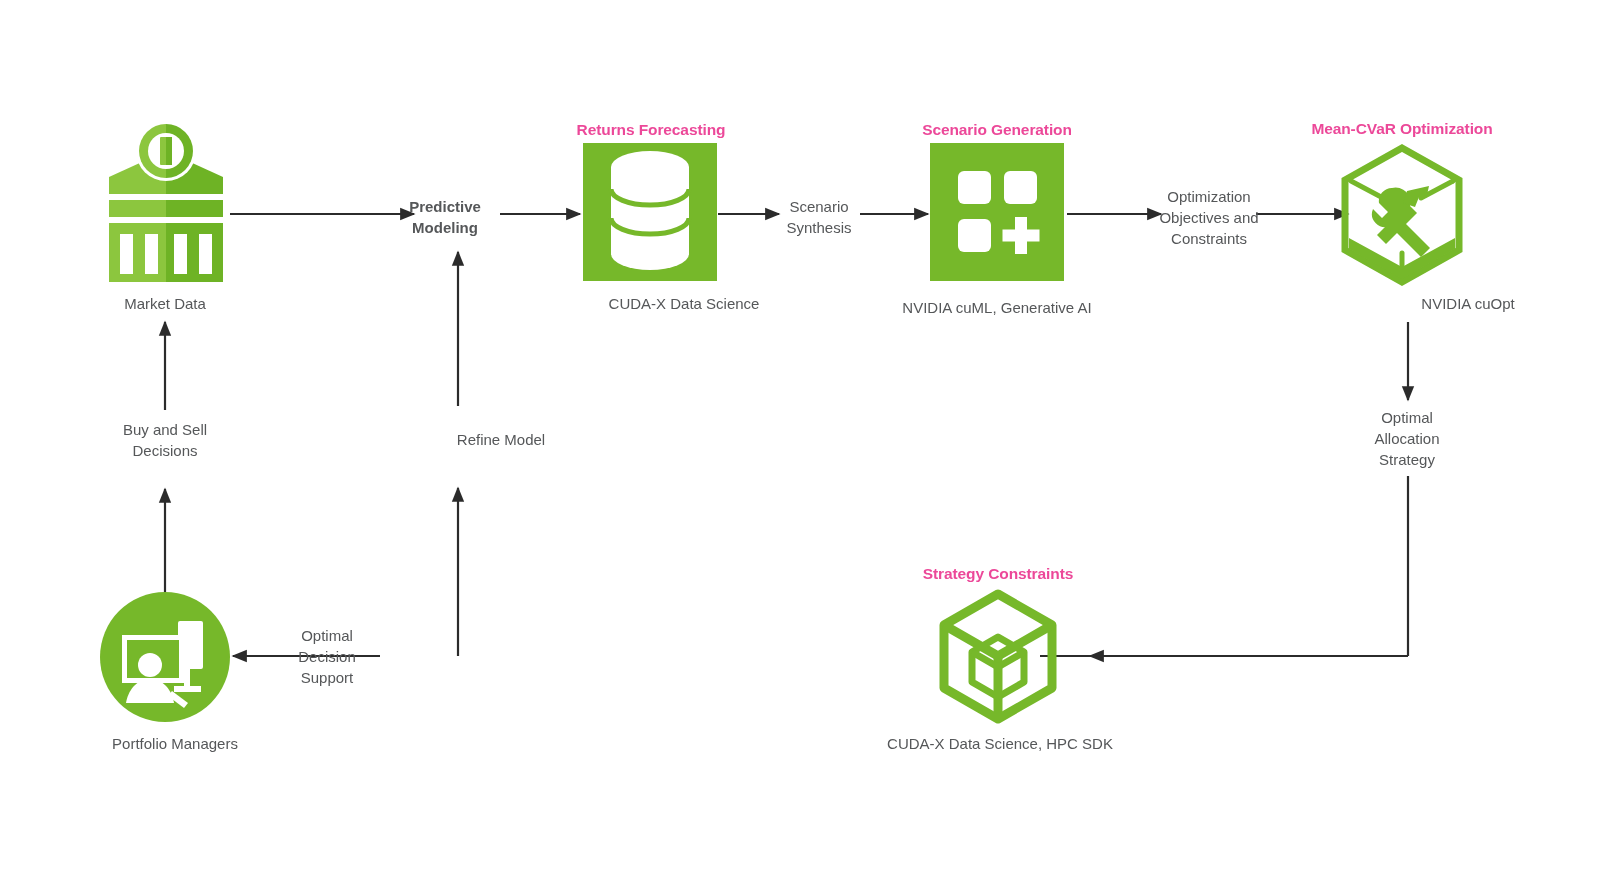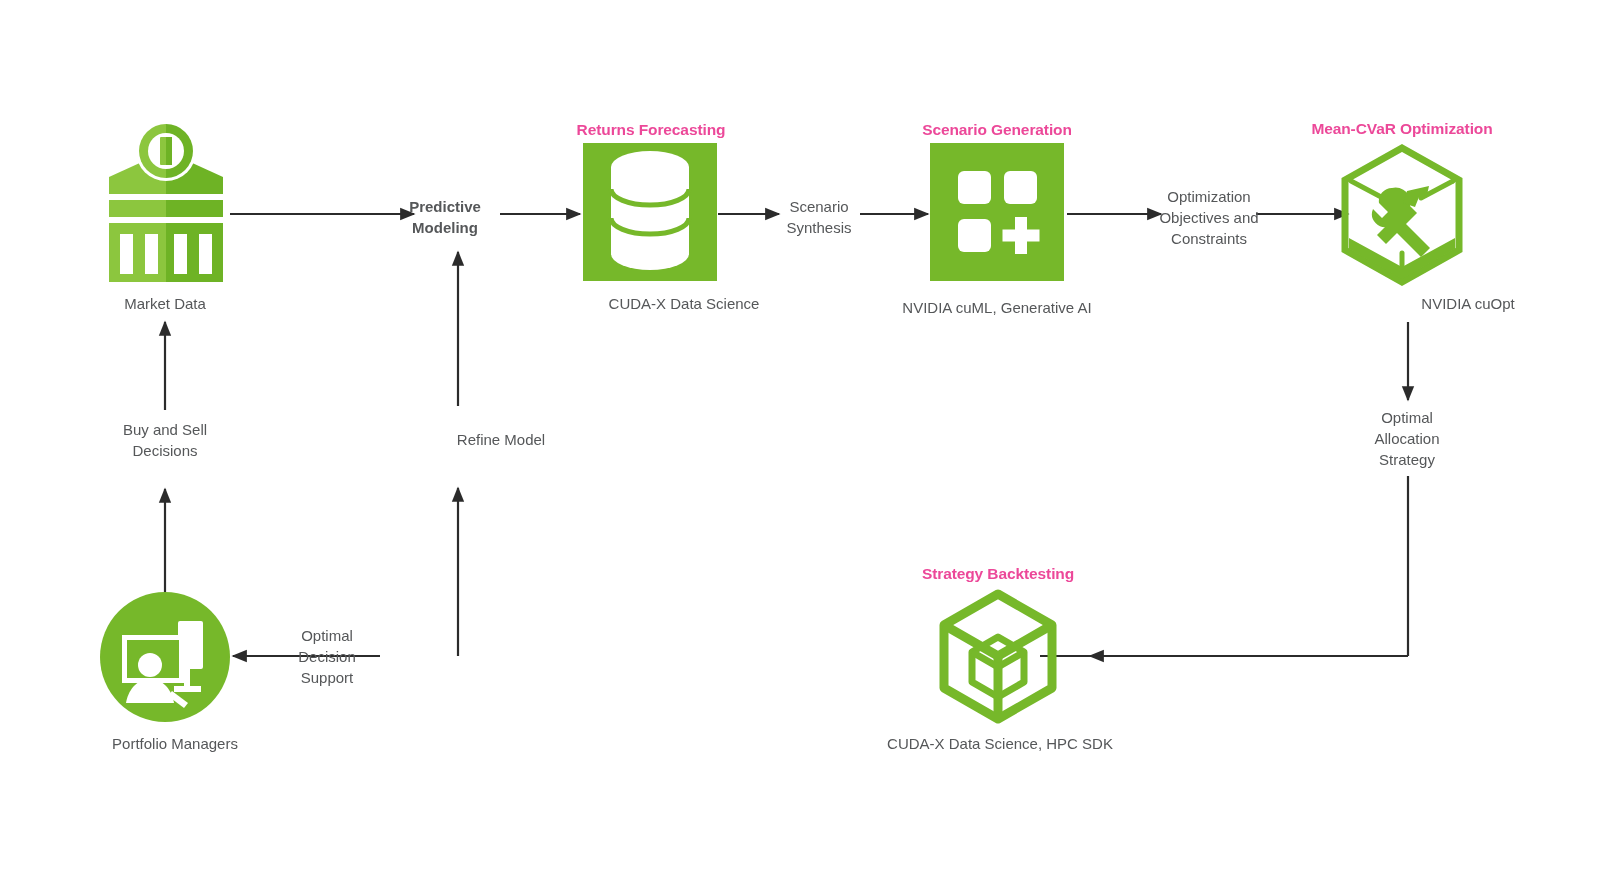--- a/index.html
+++ b/index.html
@@ -182,21 +182,21 @@
       </g>
 
       <g fill="#76B82A">
         <path d="M88 41 l-22 5 -4 12 12 4 4 -10 8 -2 Z"></path>
         <path d="M67 59 l-31 31 9 9 31 -31 Z"></path>
       </g>
     </svg>
   </div>
   <div class="node-caption" style="left:1468px; top:295px;">NVIDIA cuOpt</div>
 
-  <div class="node-title" style="left:998px; top:565px;">Strategy Backtesting</div>
+  <div class="node-title" style="left:998px; top:565px;">Strategy Constraints</div>
   <div class="icon-wrap" style="left:938px; top:589px;">
     <svg width="120" height="135" viewBox="0 0 120 135">
       <g fill="none" stroke="#76B82A" stroke-width="9" stroke-linejoin="round">
         <path d="M60 5 L114 36 L114 99 L60 130 L6 99 L6 36 Z"></path>
         <path d="M6 36 L60 67 L114 36"></path>
         <path d="M60 67 L60 130"></path>
       </g>
       <g fill="none" stroke="#76B82A" stroke-width="7" stroke-linejoin="round">
         <path d="M60 48 L86 63 L86 93 L60 108 L34 93 L34 63 Z"></path>
         <path d="M34 63 L60 78 L86 63"></path>

